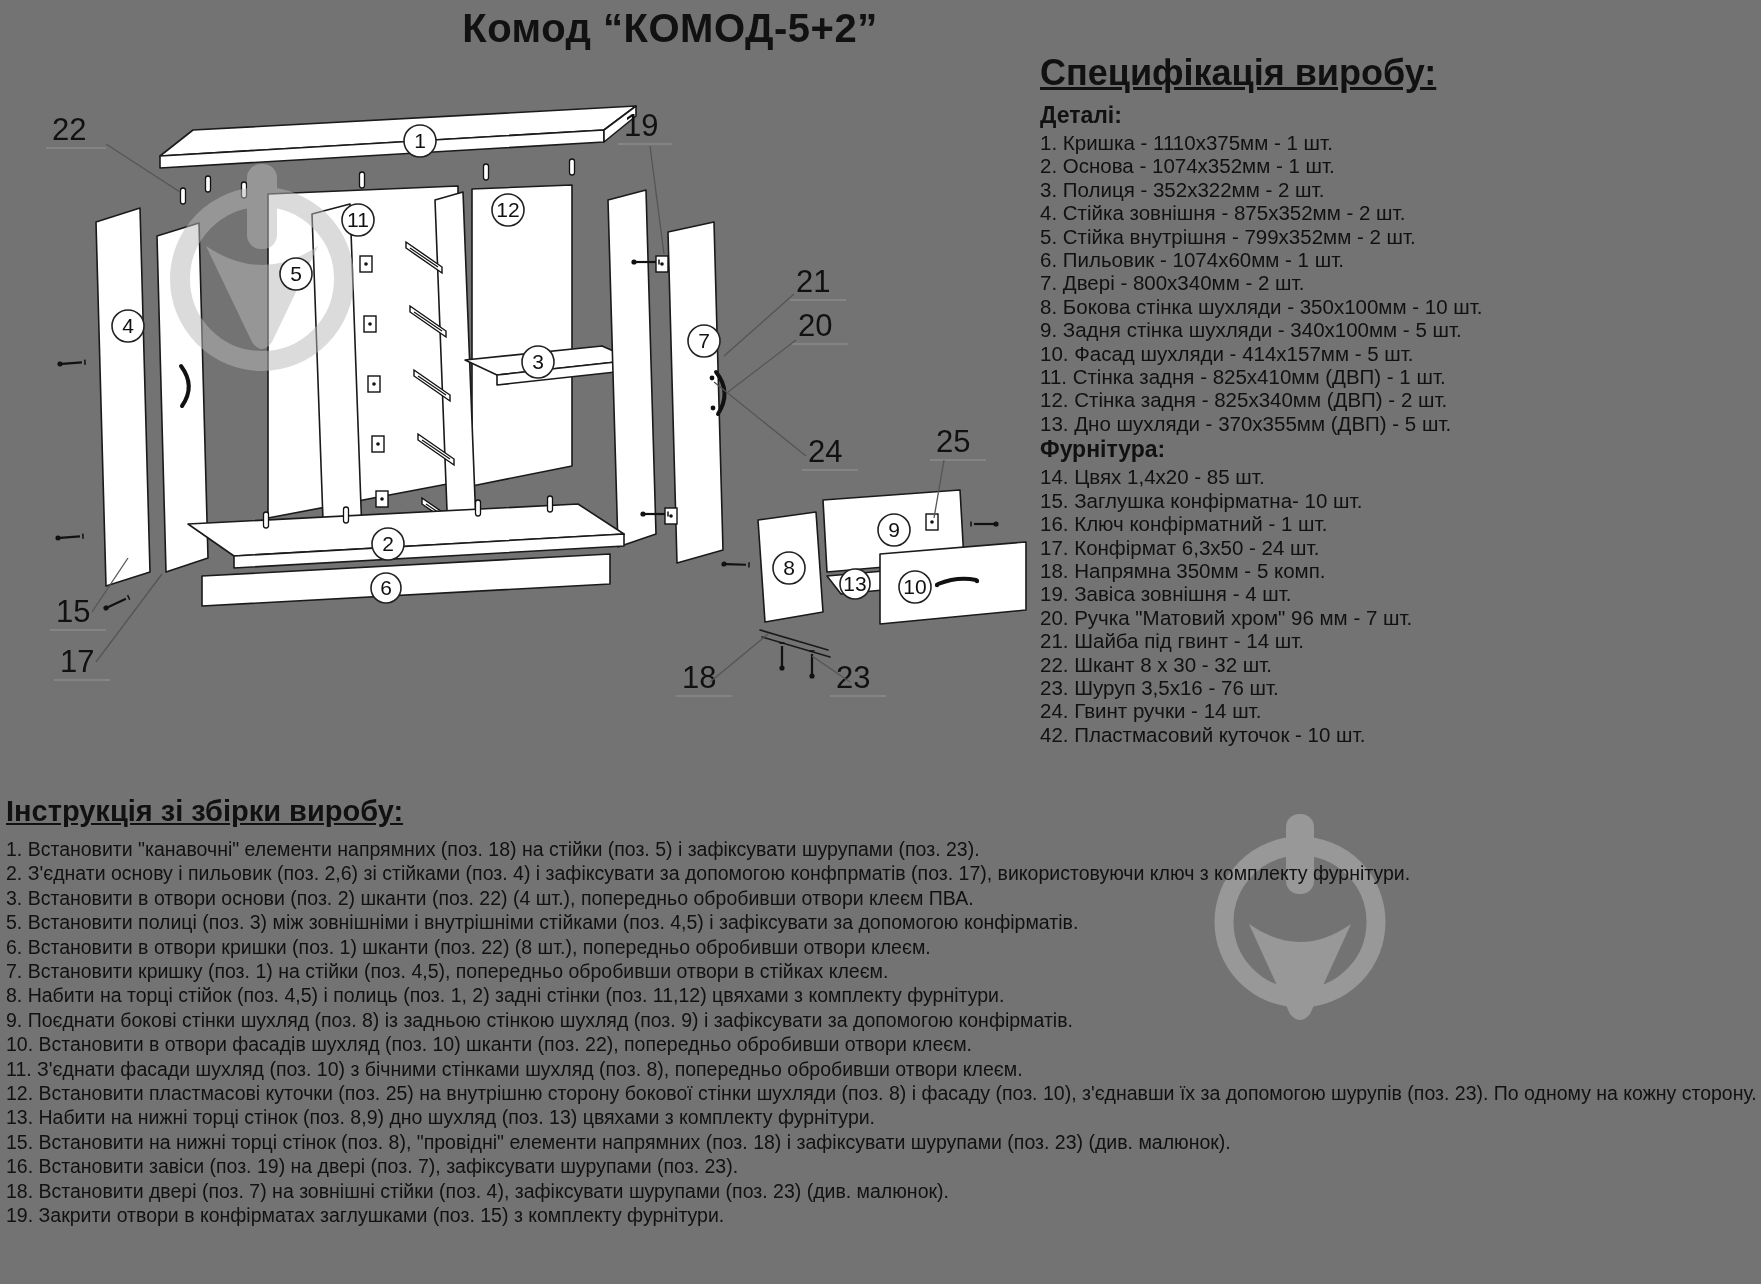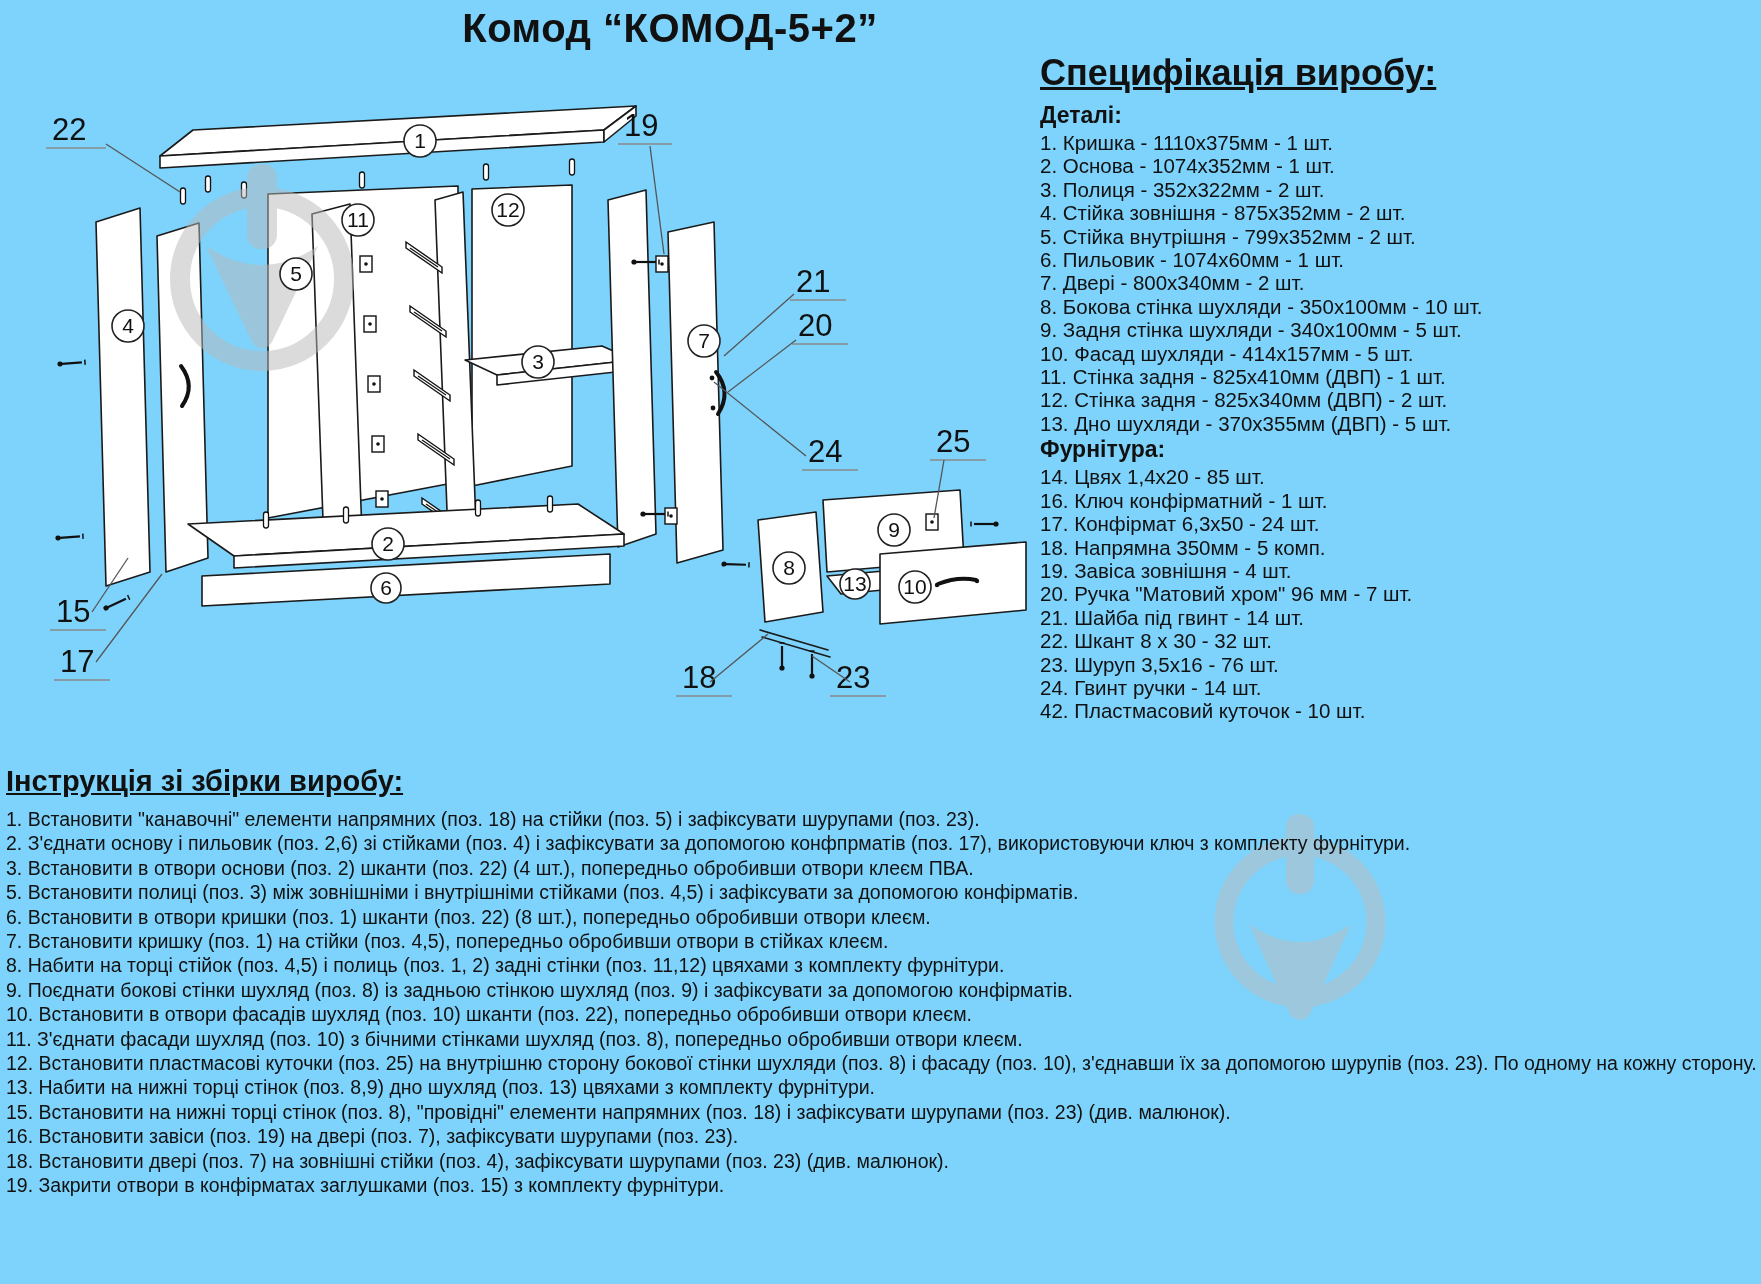--- a/index.html
+++ b/index.html
@@ -1,37 +1,37 @@
 <!DOCTYPE html>
 <html lang="uk"><head>
 <meta charset="utf-8">
 <style>
   html,body{margin:0;padding:0;background:#fff;}
-  .page{position:relative;width:1761px;height:1284px;background:#7dd3fc;overflow:hidden;
+  .page{position:relative;width:1761px;height:1284px;background:#737373;overflow:hidden;
         font-family:"Liberation Sans",sans-serif;color:#111;}
   .title{position:absolute;left:0;top:6px;width:1340px;text-align:center;
          font-size:40px;font-weight:bold;letter-spacing:.5px;}
   
   .spec{position:absolute;left:1040px;top:52px;width:540px;}
   .spec h2{margin:0 0 8px 0;font-size:36px;font-weight:bold;text-decoration:underline;}
   .subhead{font-size:23px;font-weight:bold;margin:1px 0 2px 0;}
   .spec-item{font-size:20.5px;line-height:23.4px;white-space:nowrap;}
   
   .diagram{position:absolute;left:10px;top:93px;width:1030px;height:620px;}
   .diagram svg{display:block;width:100%;height:100%;}
   .panel{fill:#fff;stroke:#1a1a1a;stroke-width:1.6;stroke-linejoin:round;}
   .edge{fill:none;stroke:#1a1a1a;stroke-width:1.6;stroke-linecap:round;}
   .ldr{fill:none;stroke:#555;stroke-width:1.3;}
   .ul{stroke:#8a8a8a;stroke-width:1.5;}
   .cl{font-size:31px;fill:#111;}
   .cnum{font-size:21px;fill:#111;text-anchor:middle;}
   .circ{fill:#fff;stroke:#222;stroke-width:1.6;}
   .handle{fill:none;stroke:#111;stroke-width:4;stroke-linecap:round;}
   
-  .instructions{position:absolute;left:6px;top:765px;width:1752px;z-index:1;}
+  .instructions{position:absolute;left:6px;top:795px;width:1752px;z-index:1;}
   .instructions h2{margin:0 0 9px 0;font-size:29px;font-weight:bold;text-decoration:underline;}
   .step{font-size:19.5px;line-height:24.4px;padding-left:36px;text-indent:-36px;}
   .watermark2{position:absolute;left:1185px;top:772px;width:230px;height:262px;z-index:0;}
 </style>
 </head>
 <body>
 
 <div class="page">
 
   <div class="title">Комод “КОМОД-5+2”</div>
@@ -257,20 +257,21 @@
     <div class="spec-item">6. Пильовик - 1074х60мм - 1 шт.</div>
     <div class="spec-item">7. Двері - 800х340мм - 2 шт.</div>
     <div class="spec-item">8. Бокова стінка шухляди - 350х100мм - 10 шт.</div>
     <div class="spec-item">9. Задня стінка шухляди - 340х100мм - 5 шт.</div>
     <div class="spec-item">10. Фасад шухляди - 414х157мм - 5 шт.</div>
     <div class="spec-item">11. Стінка задня - 825х410мм (ДВП) - 1 шт.</div>
     <div class="spec-item">12. Стінка задня - 825х340мм (ДВП) - 2 шт.</div>
     <div class="spec-item">13. Дно шухляди - 370х355мм (ДВП) - 5 шт.</div>
     <div class="subhead">Фурнітура:</div>
     <div class="spec-item">14. Цвях 1,4х20 - 85 шт.</div>
+    <div class="spec-item">15. Заглушка конфірматна- 10 шт.</div>
     <div class="spec-item">16. Ключ конфірматний - 1 шт.</div>
     <div class="spec-item">17. Конфірмат 6,3х50 - 24 шт.</div>
     <div class="spec-item">18. Напрямна 350мм - 5 комп.</div>
     <div class="spec-item">19. Завіса зовнішня - 4 шт.</div>
     <div class="spec-item">20. Ручка "Матовий хром" 96 мм - 7 шт.</div>
     <div class="spec-item">21. Шайба під гвинт - 14 шт.</div>
     <div class="spec-item">22. Шкант 8 х 30 - 32 шт.</div>
     <div class="spec-item">23. Шуруп 3,5х16 - 76 шт.</div>
     <div class="spec-item">24. Гвинт ручки - 14 шт.</div>
     <div class="spec-item">42. Пластмасовий куточок - 10 шт.</div>

